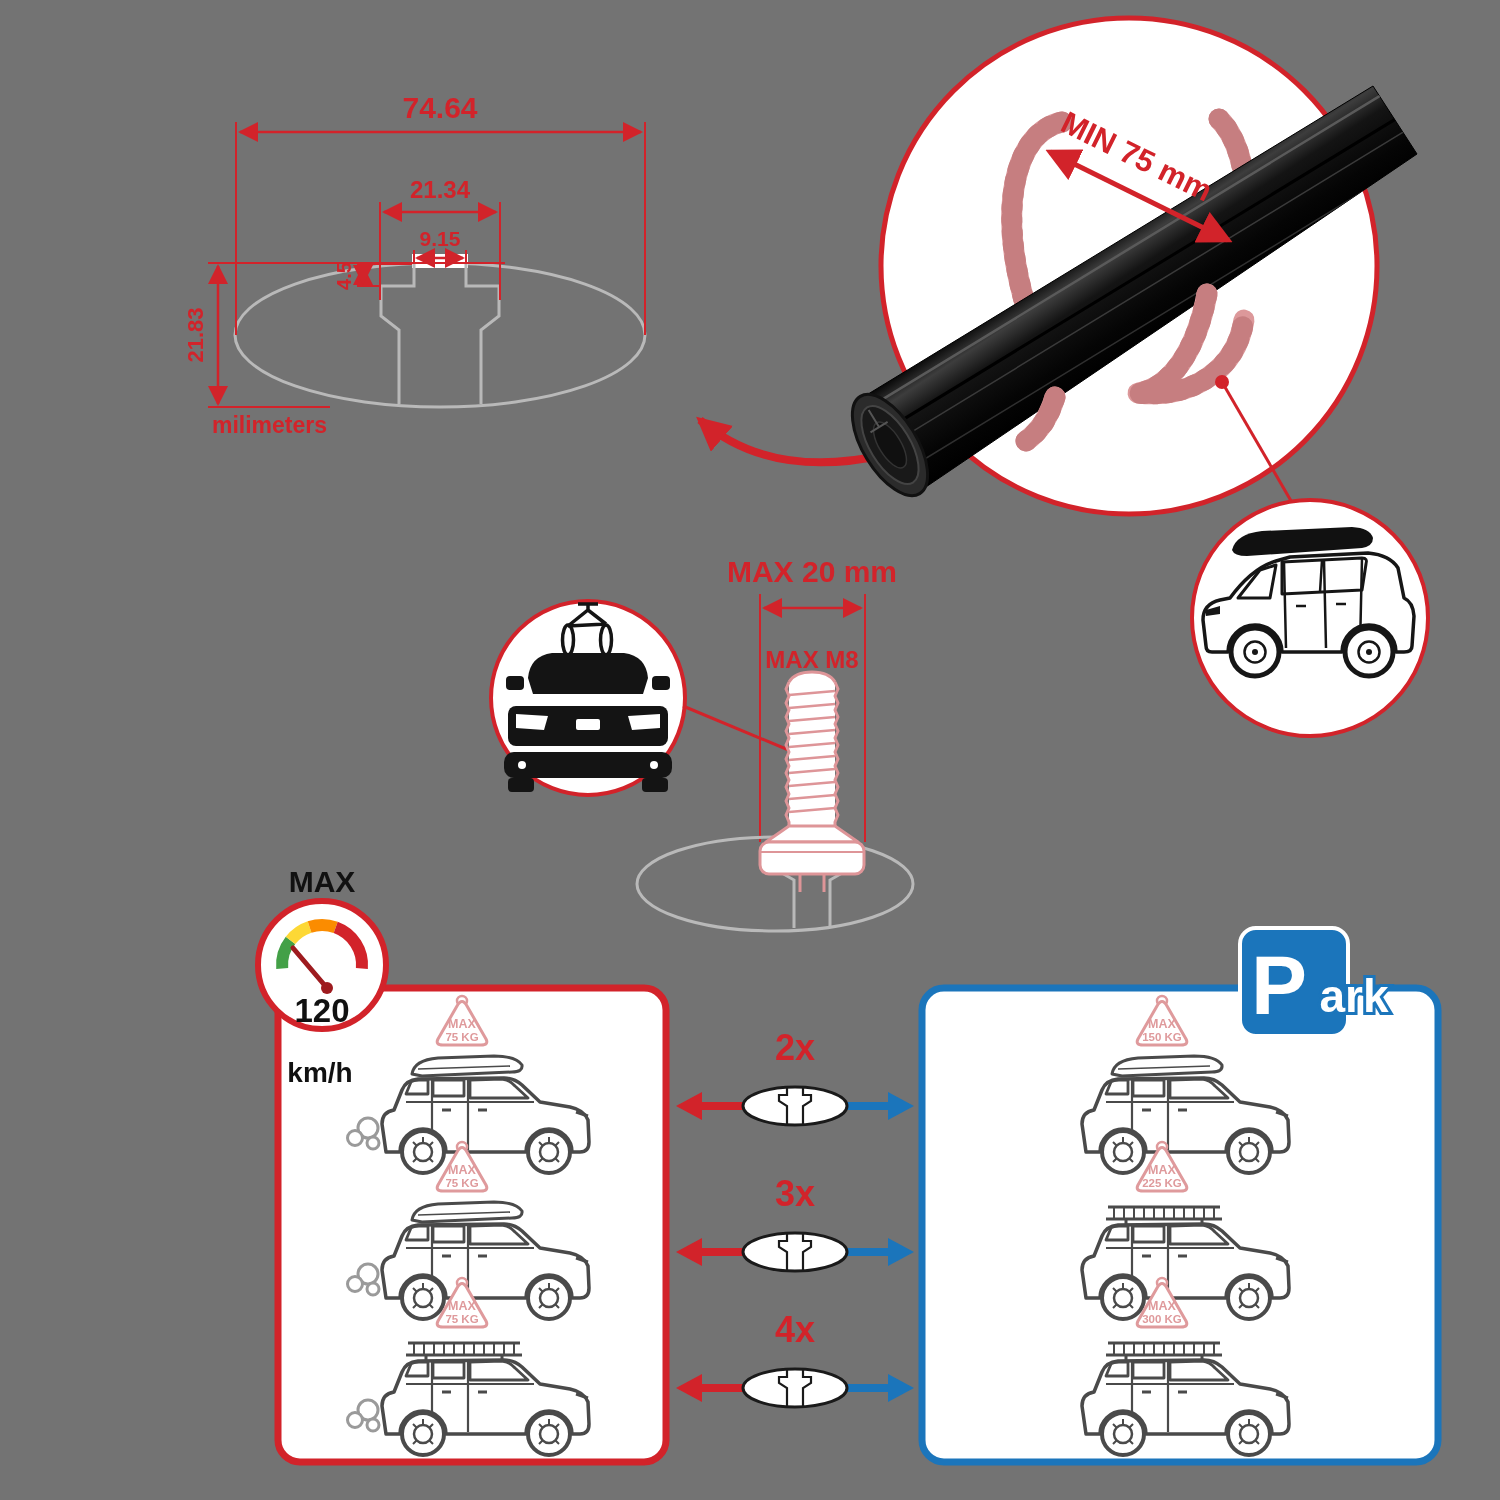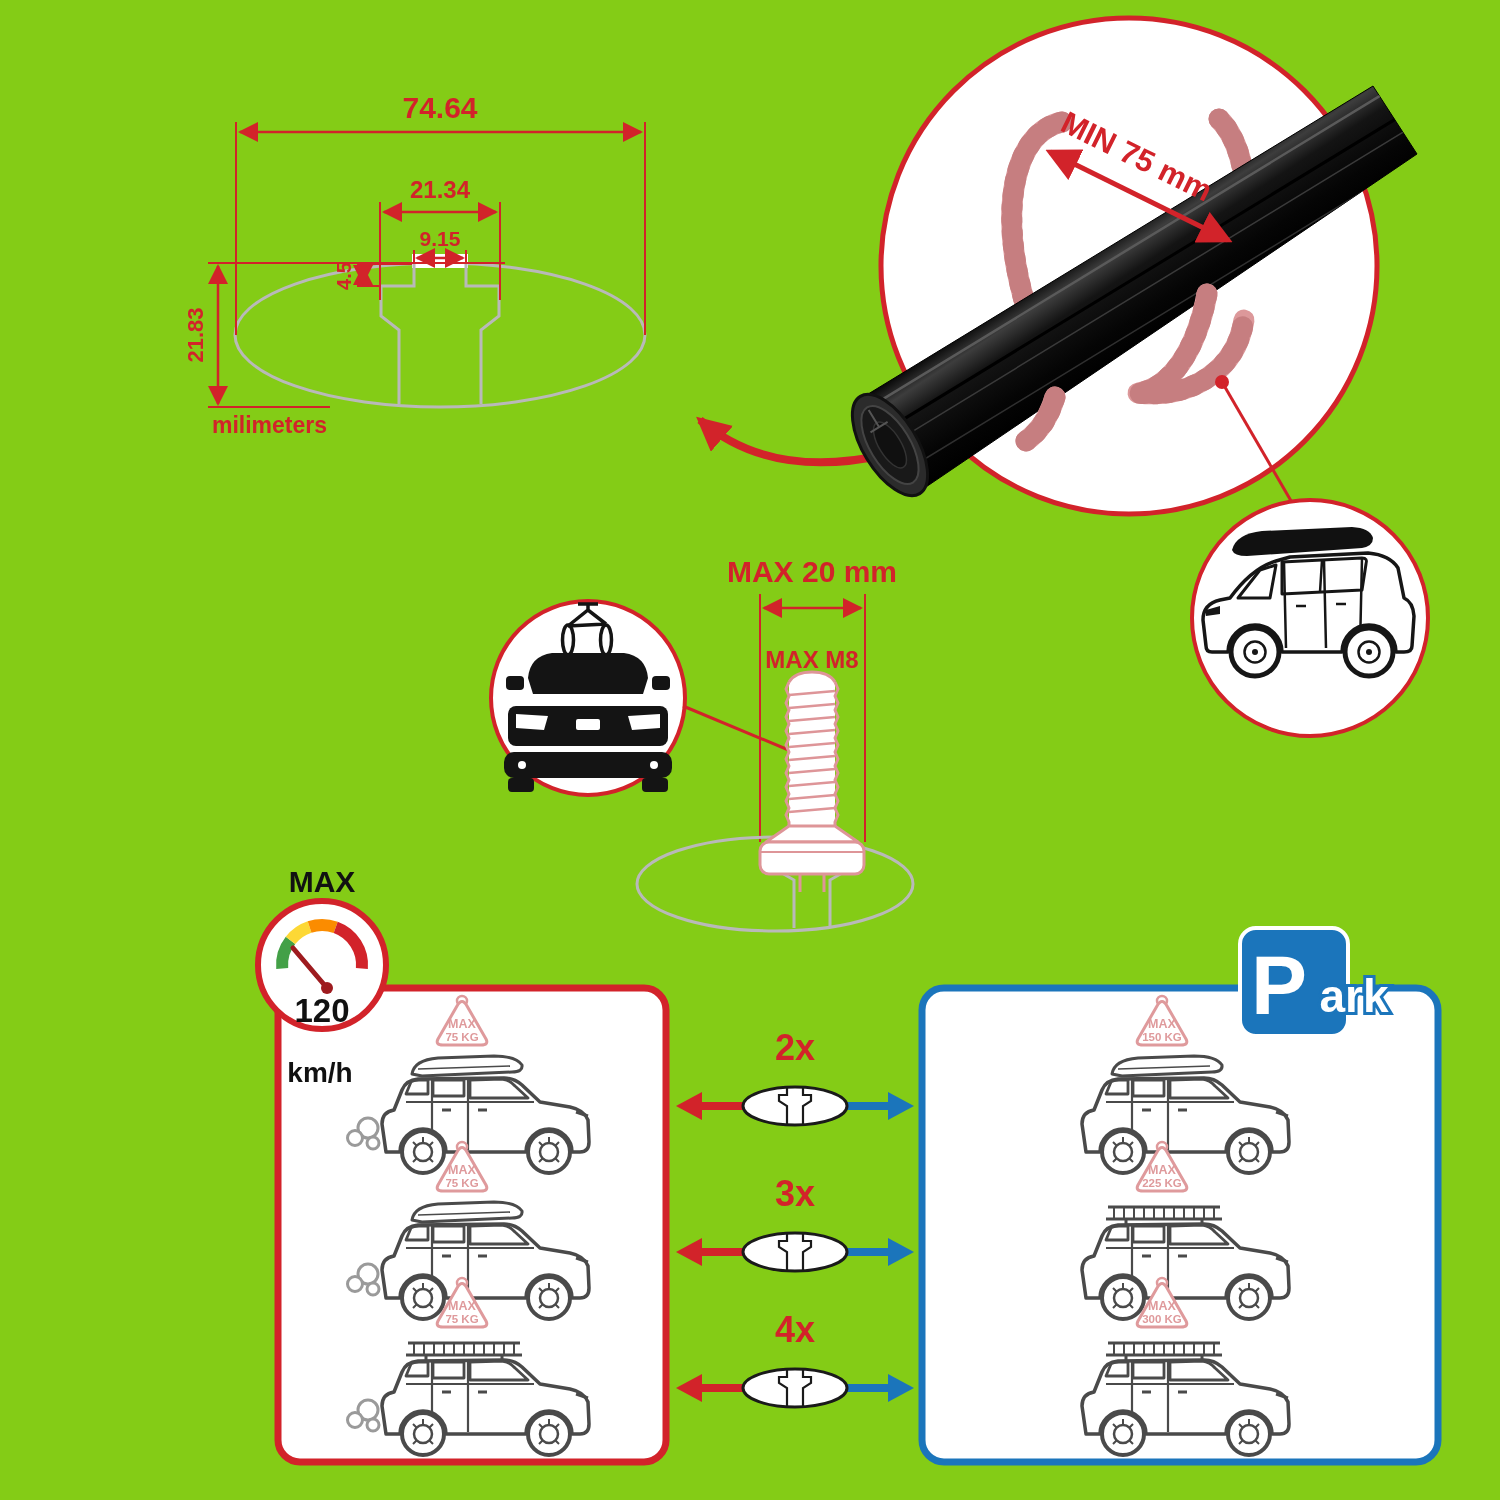--- a/index.html
+++ b/index.html
@@ -1,16 +1,16 @@
 <!DOCTYPE html>
 <html><head>
 <meta charset="utf-8">
 <style>
   html,body{margin:0;padding:0;background:#fff}
-  .stage{position:relative;width:1500px;height:1500px;background:#84cc16;overflow:hidden}
+  .stage{position:relative;width:1500px;height:1500px;background:#737373;overflow:hidden}
   svg{display:block}
   text{font-family:"Liberation Sans","DejaVu Sans",sans-serif;font-weight:700}
   .ctr{text-anchor:middle}
   .red{fill:#d2232a}
   .pink{fill:#df9a9c}
   .dark{fill:#111111}
 </style>
 </head>
 <body>
 

